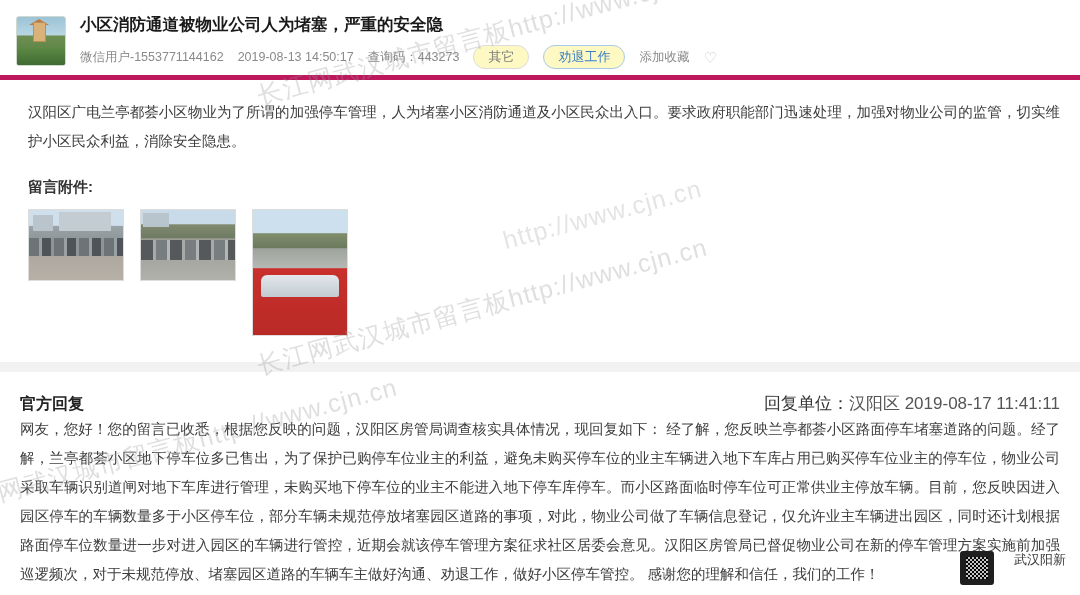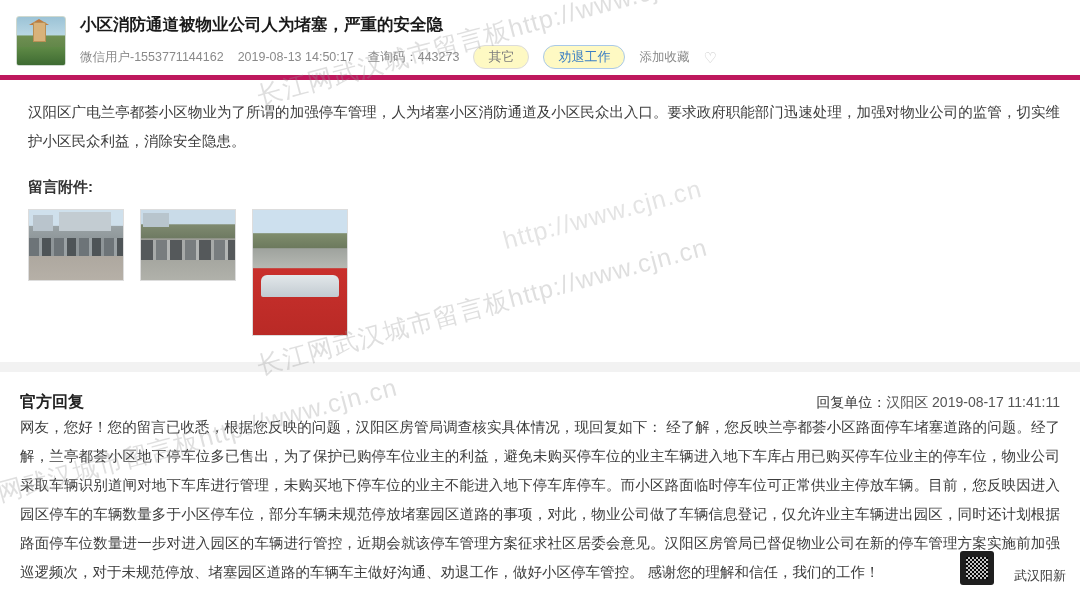--- a/index.html
+++ b/index.html
@@ -223,38 +223,38 @@
     display: flex;
     align-items: baseline;
     justify-content: space-between;
   }
   .reply-title {
     font-size: 16px;
     font-weight: bold;
     color: #222;
   }
   .reply-unit {
-    font-size: 14px;
+    font-size: 17px;
     color: #555;
   }
   .reply-unit .label { color: #333; }
   .reply-body {
     font-size: 14.5px;
     line-height: 2.0;
     color: #3c3c3c;
     text-align: justify;
   }
 
   
   .qr-badge {
     position: absolute;
     right: 14px;
     bottom: 10px;
     display: flex;
-    align-items: flex-end;
+    align-items: flex-start;
     gap: 20px;
     z-index: 6;
   }
   .qr-box {
     width: 34px;
     height: 34px;
     background: #1f1f1f;
     border-radius: 3px;
     position: relative;
   }

